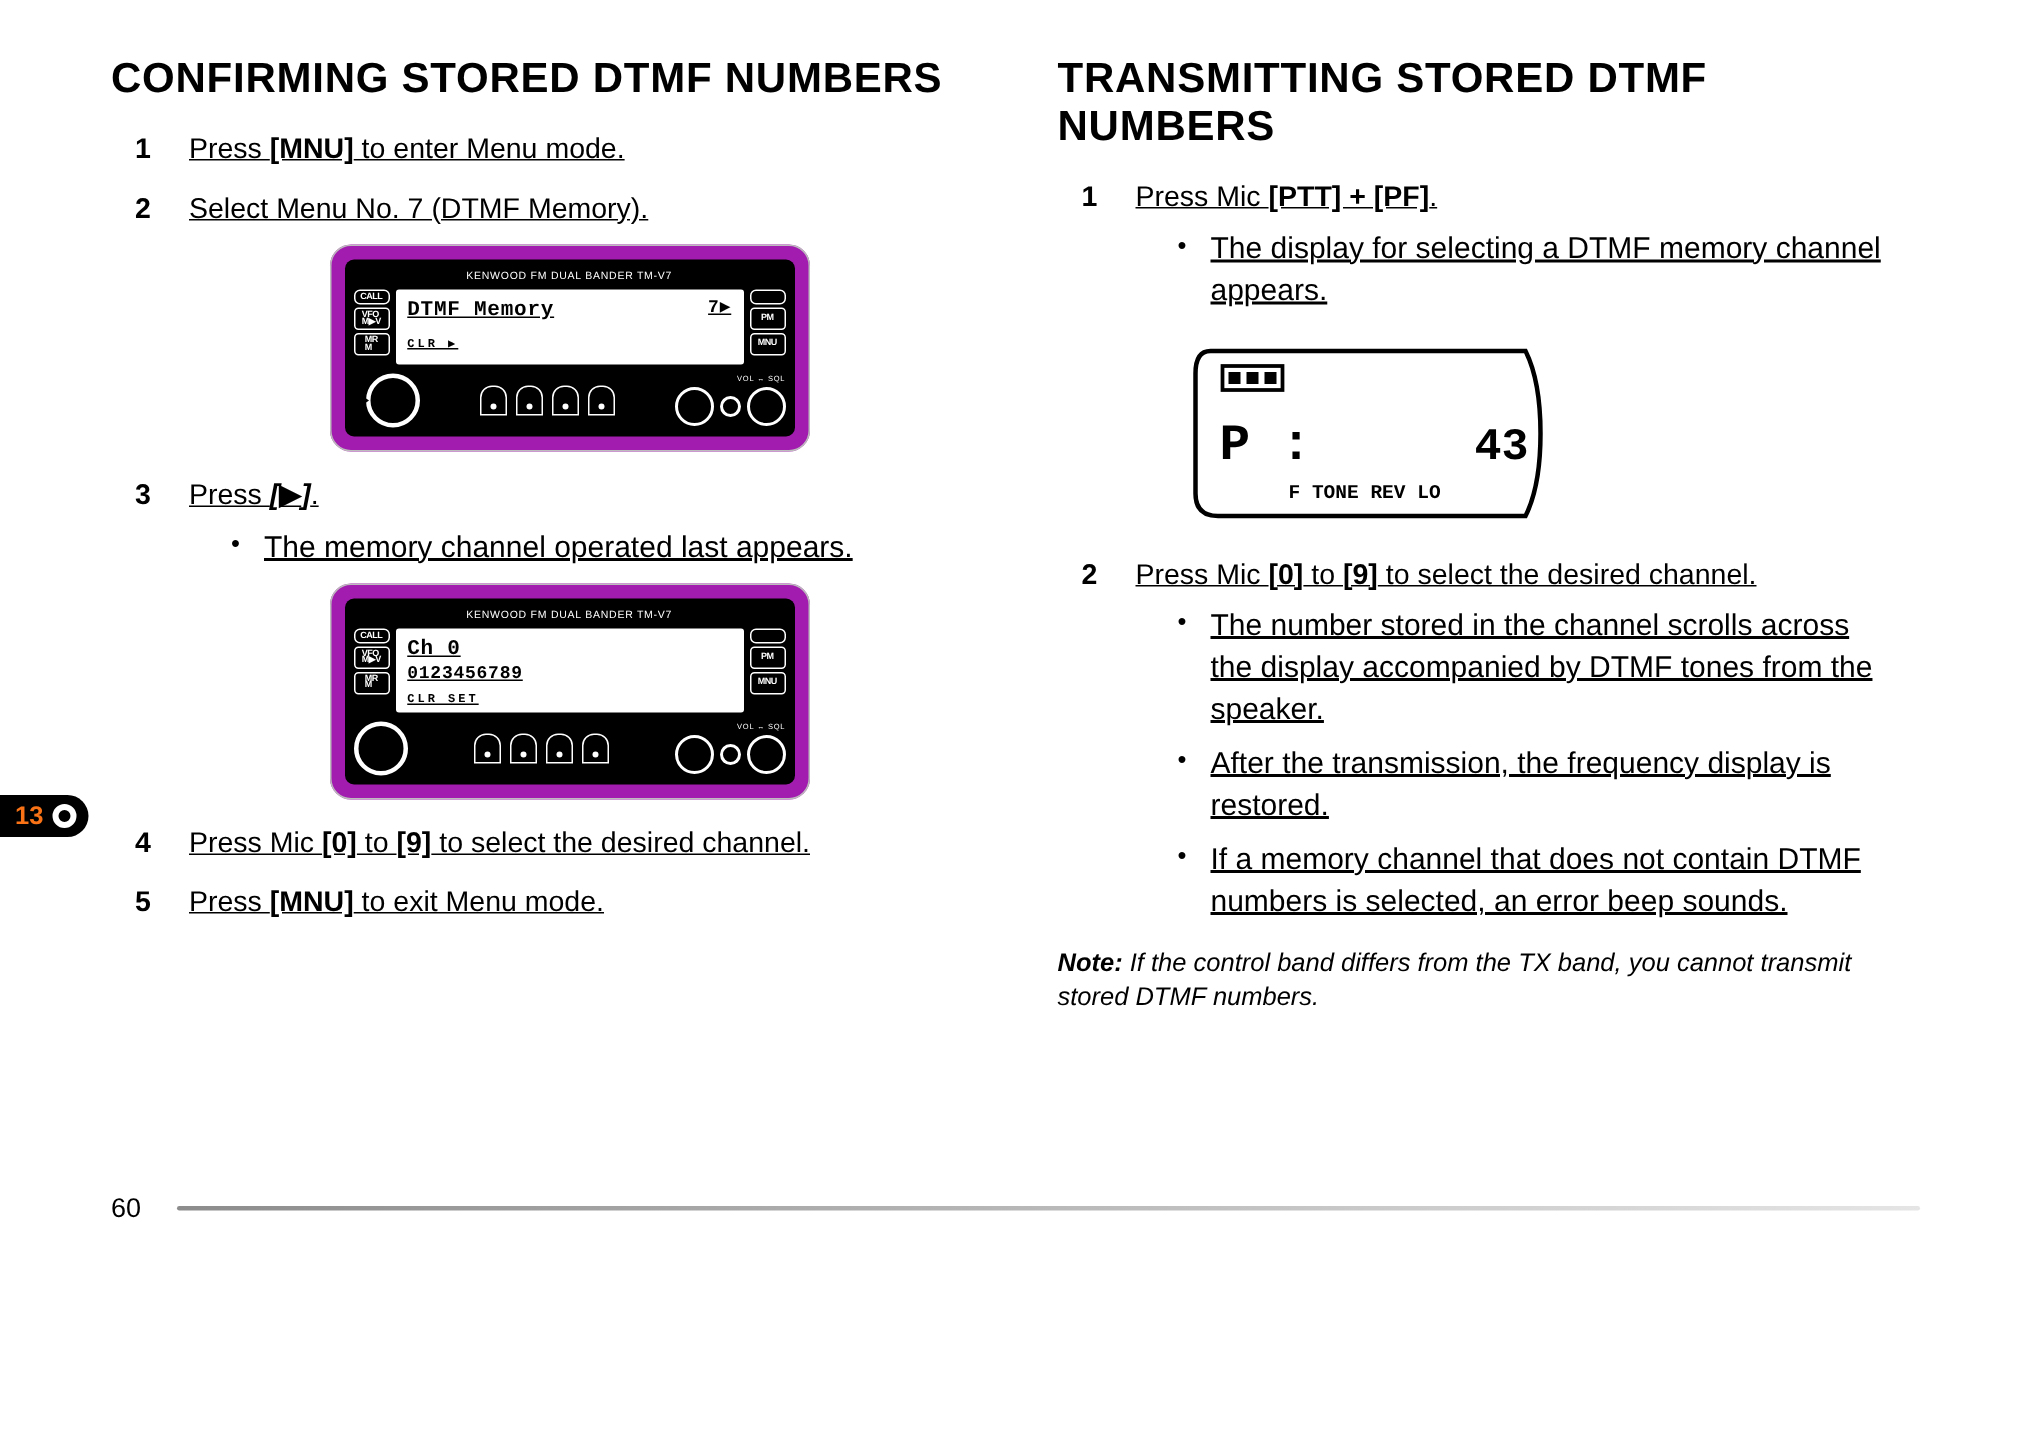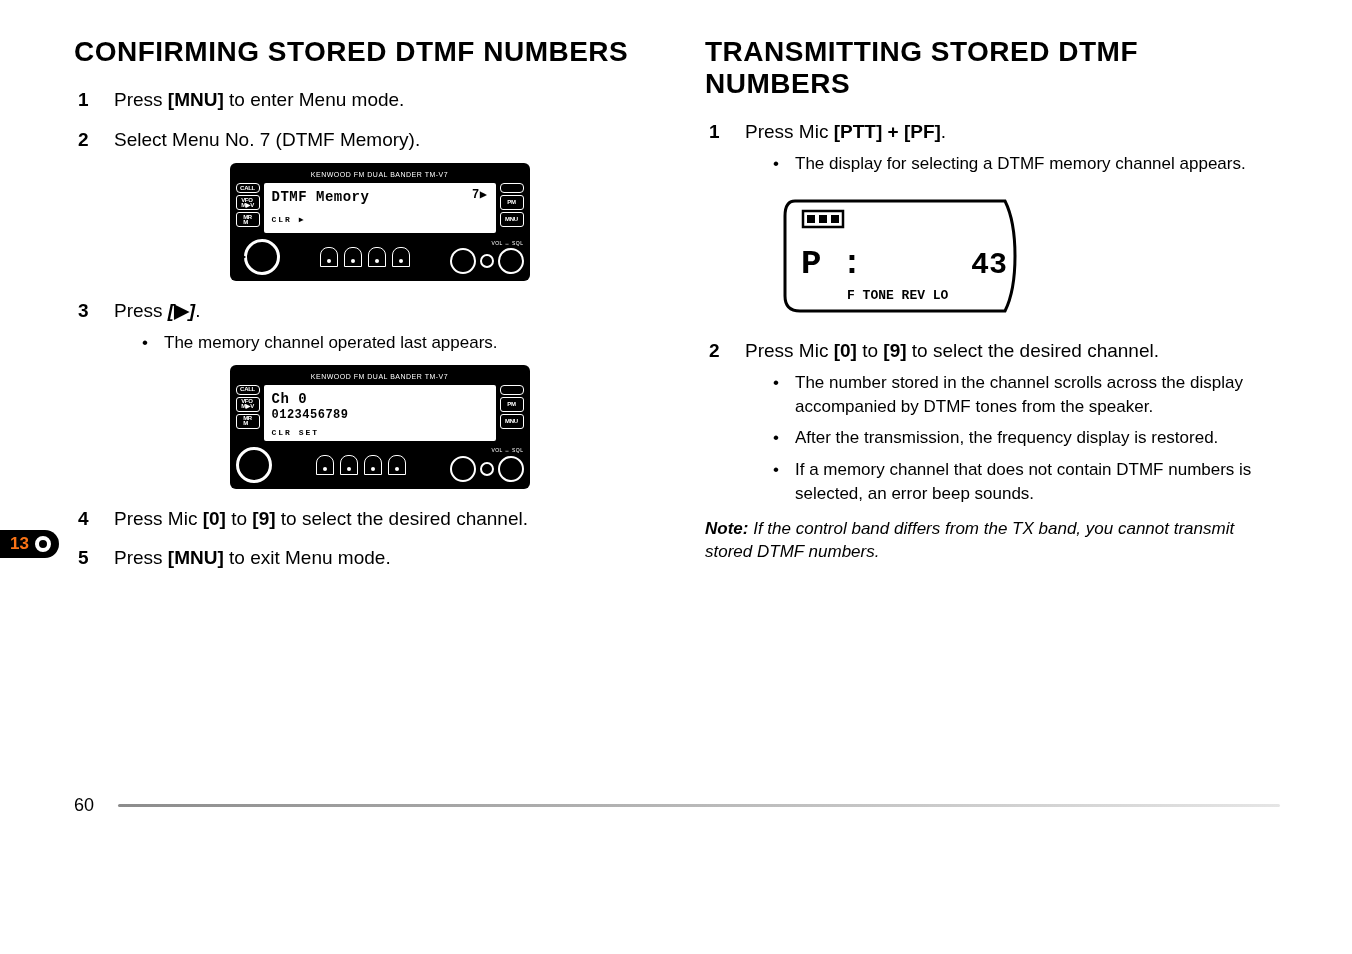--- a/index.html
+++ b/index.html
@@ -29,22 +29,23 @@
     font-family: "Arial Narrow", Arial, sans-serif;
     font-stretch: condensed;
     font-weight: 800;
     font-size: 28px;
     letter-spacing: 0.5px;
     margin: 0 0 18px 0;
   }
   ol.steps {
     list-style: none;
     padding: 0;
-    margin: 4px;
+    margin: 16px;
     counter-reset: step;
+    text-decoration: underline;
   }
   ol.steps > li {
     counter-increment: step;
     position: relative;
     padding-left: 36px;
     margin: 0 0 12px 0;
     font-size: 19px;
     line-height: 1.45;
   }
   ol.steps > li::before {
@@ -59,21 +60,21 @@
   .b { font-weight: 800; }
   .it { font-style: italic; }
   ul.sub {
     list-style: none;
     padding: 0;
     margin: 6px 0 0 28px;
   }
   ul.sub > li {
     position: relative;
     padding-left: 22px;
-    font-size: 17px;
+    font-size: 20px;
     line-height: 1.4;
     margin-bottom: 8px;
   }
   ul.sub > li::before {
     content: "•";
     position: absolute;
     left: 0;
     top: 0;
     font-size: 17px;
   }
@@ -90,23 +91,23 @@
   .note .lbl { font-weight: 800; font-style: italic; }
   .note .txt { font-style: italic; }
 
   .fig-wrap {
     margin: 10px 0 16px 0;
     display: flex;
     justify-content: center;
   }
   
   .radio {
-    background: #a3a3a3;
+    background: #a21caf;
     border-radius: 14px;
-    padding: 0;
+    padding: 10px;
     width: 300px;
     box-shadow: inset 0 0 0 1px #bdbdbd;
   }
   .radio-face {
     background: #000;
     border-radius: 6px;
     padding: 6px;
   }
   .r-brand {
     color: #fff;

